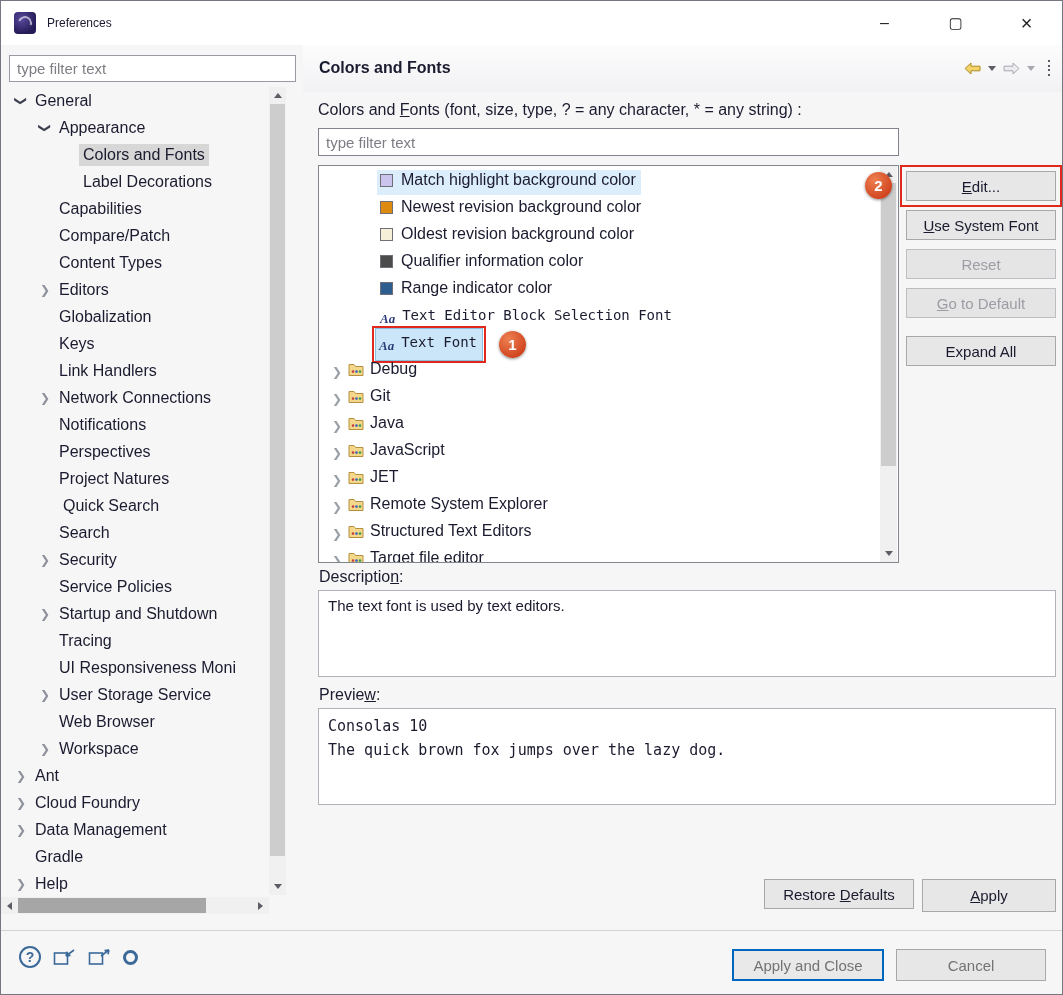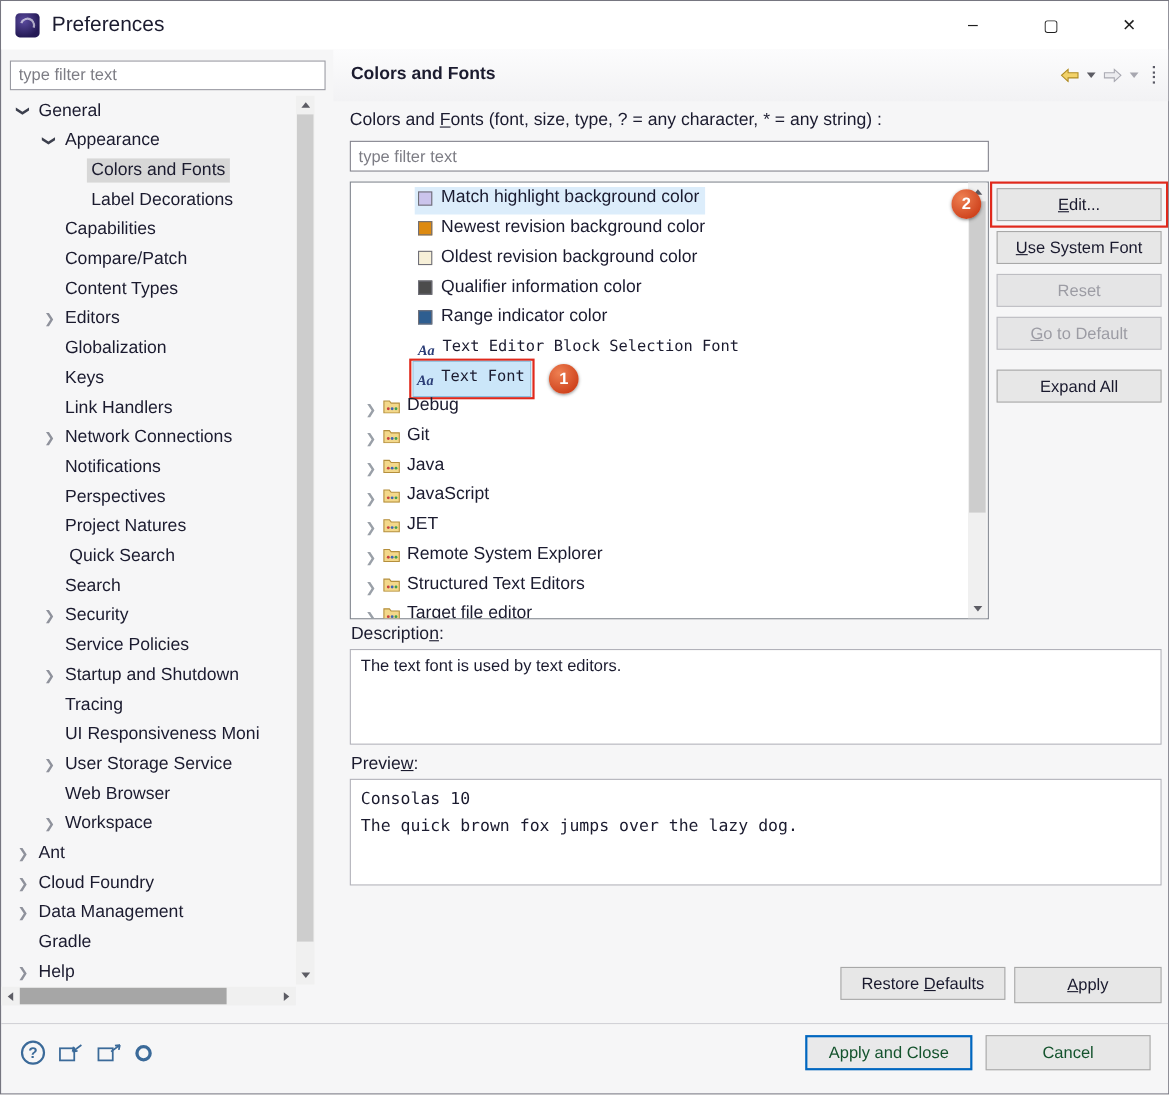--- a/index.html
+++ b/index.html
@@ -11,21 +11,21 @@
             border:1px solid #767680; overflow:hidden; color:#1b1b2f; font-size:16px; }
 
   
   .titlebar { position:absolute; left:0; top:0; width:100%; height:44px; background:#ffffff;
               display:flex; align-items:center; }
   .app-icon { width:22px; height:22px; margin-left:13px; border-radius:4px;
               background:radial-gradient(circle at 35% 32%, #5a4a9e, #241a55 72%); position:relative; flex:0 0 22px; }
   .app-icon::after { content:''; position:absolute; inset:4px; border-radius:50%;
               border:2px solid rgba(255,255,255,.6); border-left-color:transparent; border-bottom-color:transparent;
               transform:rotate(-25deg); }
-  .title-text { margin-left:11px; font-size:19px; }
+  .title-text { margin-left:11px; font-size:12px; }
   .win-controls { margin-left:auto; display:flex; height:100%; }
   .win-btn { width:71px; height:100%; display:flex; align-items:center; justify-content:center;
              font-size:16px; color:#1f1f1f; cursor:default; }
   .win-btn.maxb { font-size:15px; }
   .win-btn.closeb { font-size:20px; }
 
   
   .filter-left { position:absolute; left:8px; top:54px; width:287px; height:27px; border:1px solid #999aa2;
                  background:#fff; padding:0 7px; font:15px "Liberation Sans",sans-serif; color:#222; }
   .filter-left::placeholder { color:#7d7d85; }
@@ -111,21 +111,21 @@
   .apply-btn   { position:absolute; left:921px; top:878px; width:134px; height:33px; }
 
   
   .fsep { position:absolute; left:0; top:929px; width:100%; height:1px; background:#d2d2d7; }
   .ficons { position:absolute; left:18px; top:943px; display:flex; gap:12px; align-items:center; height:26px; }
   .ficon { display:flex; align-items:center; justify-content:center; cursor:default; }
   .help { width:22px; height:22px; border:2px solid #3b6a99; border-radius:50%;
           color:#3b6a99; font-weight:bold; font-size:14px; }
   .rec  { width:15px; height:15px; border:3px solid #3b6a99; border-radius:50%; }
   .btn-footer { height:32px; background:#e7e7e7; border:1px solid #a8a8a8;
-                font:15px "Liberation Sans",sans-serif; color:#14532d; cursor:default; }
+                font:15px "Liberation Sans",sans-serif; color:#737373; cursor:default;margin-top:8px; }
   .applyclose { position:absolute; left:731px; top:940px; width:152px;
                 border:2px solid #0067c0; background:#e9e9ea; }
   .cancelbtn { position:absolute; left:895px; top:940px; width:150px; }
 </style>
 </head>
 <body>
 
 <div class="window">
 
   <div class="titlebar">

